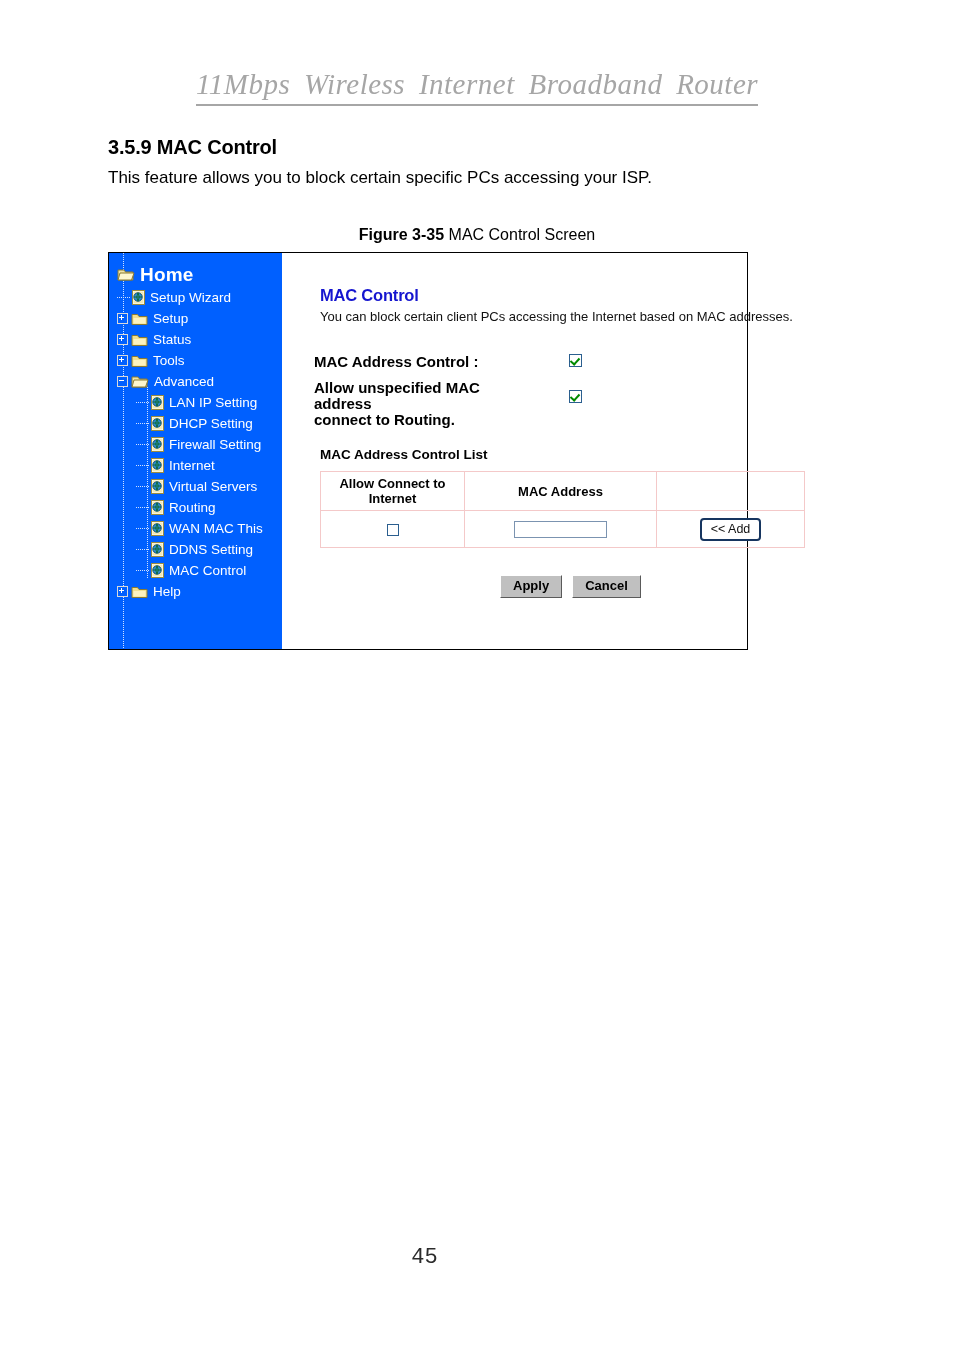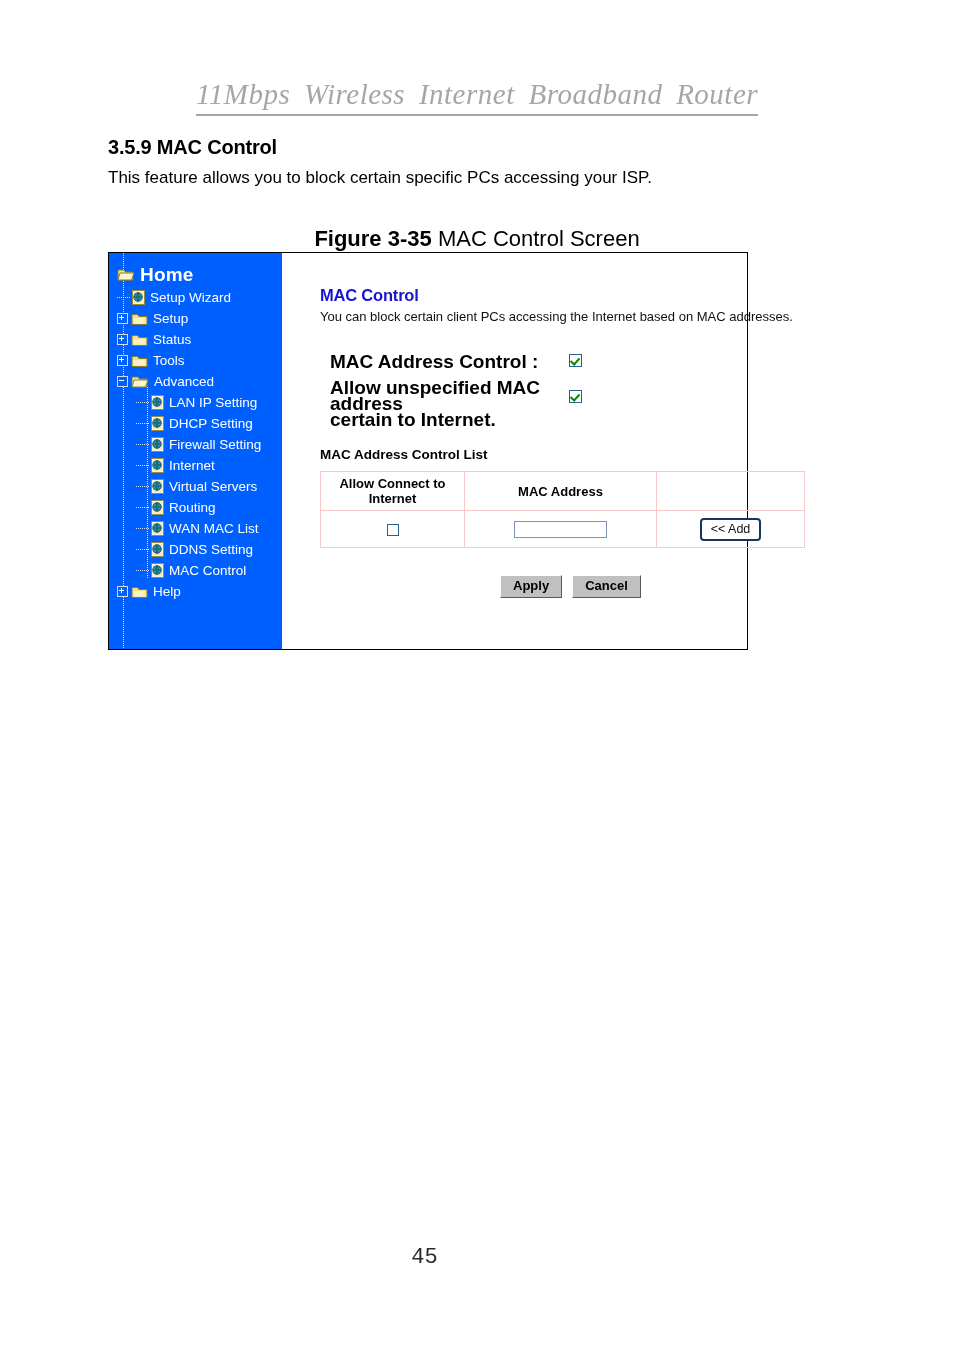--- a/index.html
+++ b/index.html
@@ -16,21 +16,20 @@
     overflow: hidden;
   }
 
   
   .doc-header {
     position: absolute;
     top: 68px;
     left: 0;
     width: 954px;
     text-align: center;
-    margin-top: 10px;
   }
   .doc-header-title {
     display: inline-block;
     font-family: "Liberation Serif", serif;
     font-style: italic;
     font-size: 29px;
     letter-spacing: 0.5px;
     word-spacing: 6px;
     color: #a6a6a6;
     border-bottom: 2px solid #a6a6a6;
@@ -54,21 +53,21 @@
     font-size: 17px;
   }
 
   
   .figure-caption {
     position: absolute;
     top: 226px;
     left: 0;
     width: 954px;
     text-align: center;
-    font-size: 22px;
+    font-size: 16px;
   }
   .figure-caption b { font-weight: bold; }
 
   
   .router-frame {
     position: absolute;
     top: 252px;
     left: 108px;
     width: 640px;
     height: 398px;
@@ -189,22 +188,22 @@
   .mp-subtitle {
     position: absolute;
     top: 56px;
     left: 38px;
     font-size: 13px;
     color: #111111;
     white-space: nowrap;
   }
   .field-row {
     position: absolute;
-    left: 40px;
-    font-size: 19px;
+    left: 24px;
+    font-size: 15px;
     font-weight: bold;
     line-height: 16px;
     padding-left: 8px;
   }
   .field-row.r1 { top: 101px; }
   .field-row.r2 { top: 127px; width: 220px; }
 
   .cb {
     position: absolute;
     width: 13px;
@@ -501,21 +500,21 @@
     <div class="nav-row indent-2">
       <span class="tick"></span>
       <span class="ico">
         <svg width="13" height="15" viewBox="0 0 13 15">
           <rect x="0.5" y="0.5" width="12" height="14" fill="#ffffff" stroke="#9a8b3f"></rect>
           <rect x="1.5" y="1.5" width="10" height="12" fill="#f3e9b4"></rect>
           <circle cx="6" cy="7" r="4.2" fill="#2f8fd0" stroke="#11507f"></circle>
           <path d="M2 7 h8 M6 2.8 q2.6 4.2 0 8.4 M6 2.8 q-2.6 4.2 0 8.4" stroke="#0d6a2c" fill="none" stroke-width="0.9"></path>
         </svg>
       </span>
-      <span class="nav-label">WAN MAC List</span>
+      <span class="nav-label">WAN MAC This</span>
     </div>
 
     <div class="nav-row indent-2">
       <span class="tick"></span>
       <span class="ico">
         <svg width="13" height="15" viewBox="0 0 13 15">
           <rect x="0.5" y="0.5" width="12" height="14" fill="#ffffff" stroke="#9a8b3f"></rect>
           <rect x="1.5" y="1.5" width="10" height="12" fill="#f3e9b4"></rect>
           <circle cx="6" cy="7" r="4.2" fill="#2f8fd0" stroke="#11507f"></circle>
           <path d="M2 7 h8 M6 2.8 q2.6 4.2 0 8.4 M6 2.8 q-2.6 4.2 0 8.4" stroke="#0d6a2c" fill="none" stroke-width="0.9"></path>
@@ -552,21 +551,21 @@
   <div class="main-panel">
 
     <div class="mp-title">MAC Control</div>
     <div class="mp-subtitle">You can block certain client PCs accessing the Internet based on MAC addresses.</div>
 
     <div class="field-row r1">MAC Address Control :</div>
     <div class="cb checked c1"></div>
 
     <div class="field-row r2">
       <span>Allow unspecified MAC address</span><br>
-      <span>certain to Internet.</span>
+      <span>connect to Routing.</span>
     </div>
     <div class="cb checked c2"></div>
 
     <div class="list-title">MAC Address Control List</div>
 
     <table class="mac-table">
       <colgroup>
         <col class="col-allow">
           <col class="col-mac">
           <col class="col-act">

